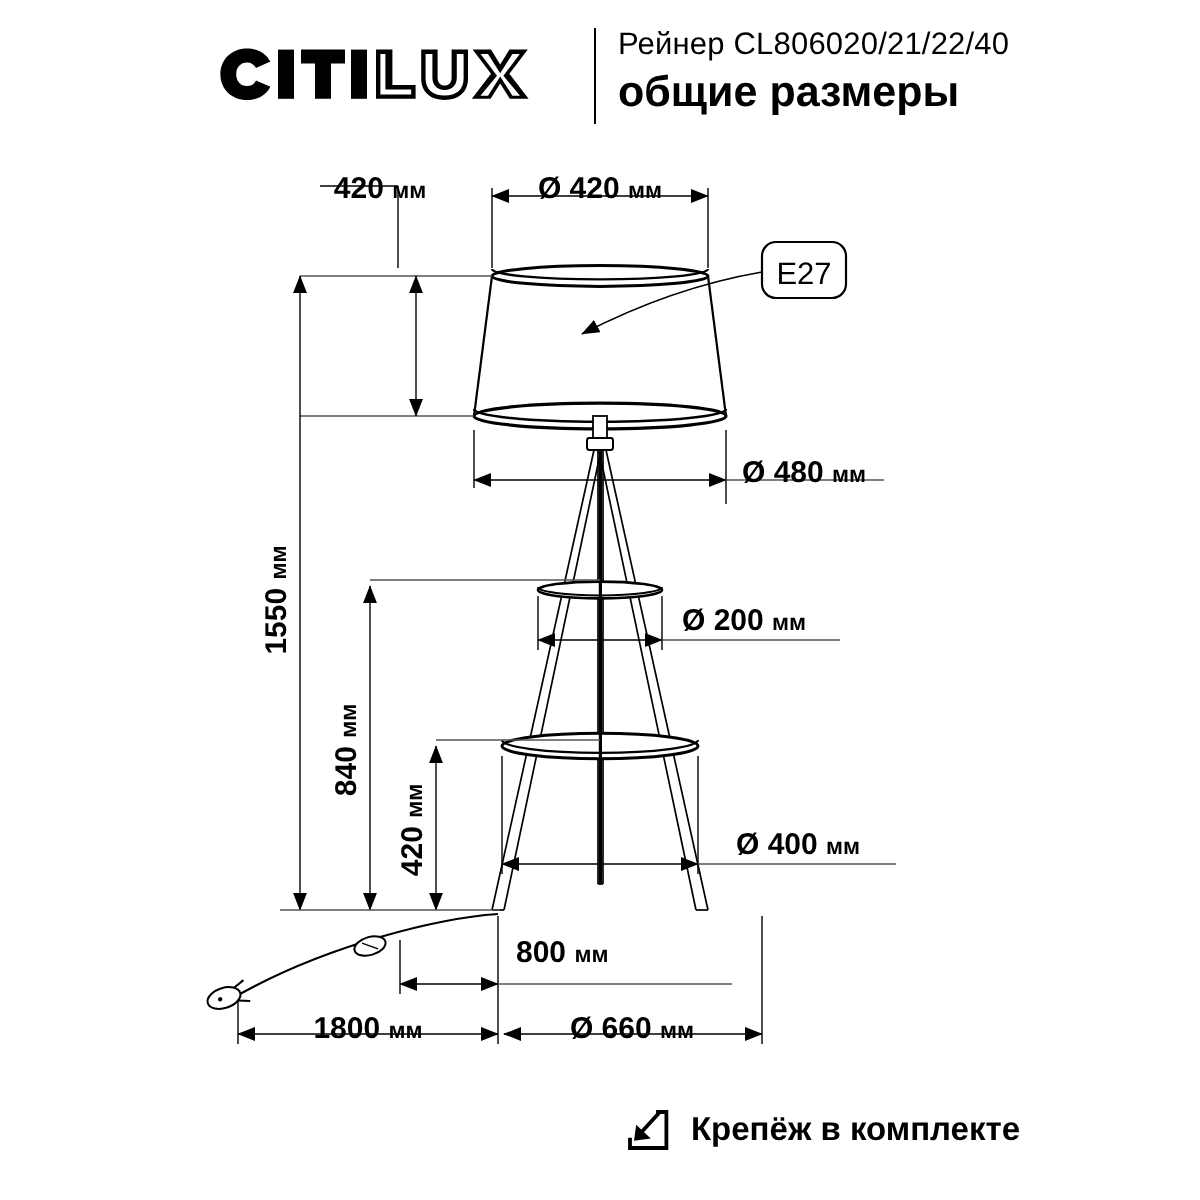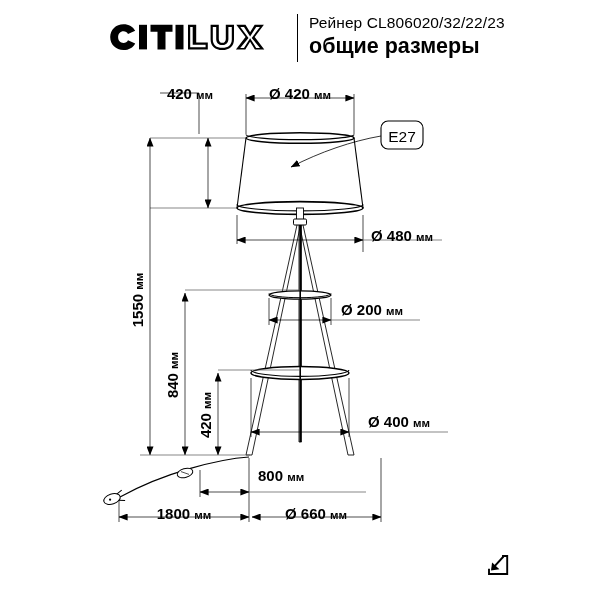--- a/index.html
+++ b/index.html
@@ -119,21 +119,21 @@
                    M112.8 11v12.4c0 5.3 3.6 8.4 9.5 8.4s9.5-3.1 9.5-8.4V11h-3.4v11.9c0 3.6-2.3 6.1-6.1 6.1s-6.1-2.5-6.1-6.1V11z" fill-rule="evenodd"></path>
 
           <path d="M136.3 8.8h9.2l4.6 7.4 4.6-7.4h9.2l-9.2 12.1 9.6 12.5h-9.4l-4.8-7.7-4.8 7.7h-9.4l9.6-12.5z
                    M140.3 11l8.2 10.9-8.3 10h3.8l6.1-9.7 6.1 9.7h3.8l-8.3-10 8.2-10.9h-3.7l-6.1 9.6-6.1-9.6z" fill-rule="evenodd"></path>
         </g>
       </svg>
     </div>
 
     <div class="header-divider"></div>
 
-    <div class="header-line1">Рейнер CL806020/32/22/23</div>
+    <div class="header-line1">Рейнер CL806020/21/22/40</div>
     <div class="header-line2">общие размеры</div>
   </div>
 
   <div id="drawing">
     <svg width="600" height="600" viewBox="0 0 600 600" xmlns="http://www.w3.org/2000/svg">
       <defs>
         <marker id="ar" markerWidth="9" markerHeight="7" refX="8.6" refY="3.5" orient="auto" markerUnits="userSpaceOnUse">
           <path d="M0,0 L9,3.5 L0,7 z" fill="#000"></path>
         </marker>
         <marker id="arS" markerWidth="9" markerHeight="7" refX="0.4" refY="3.5" orient="auto" markerUnits="userSpaceOnUse">
@@ -287,16 +287,17 @@
 
   <div id="footer">
     <div class="footer-inner">
       <span class="footer-icon">
         <svg width="26" height="26" viewBox="0 0 26 26" xmlns="http://www.w3.org/2000/svg" aria-hidden="true">
           <path d="M19 4 H23.2 V22 H5 V17.8" fill="none" stroke="#000" stroke-width="1.9" stroke-linecap="square"></path>
           <path d="M19.5 4.5 L8.4 16.6" fill="none" stroke="#000" stroke-width="1.9"></path>
           <path d="M7 18.4 L8.1 10.4 L15.4 17.2 Z" fill="#000" stroke="none"></path>
         </svg>
       </span>
+      <span class="footer-text">Крепёж в комплекте</span>
     </div>
   </div>
 
 </div>
 
 </body></html>

